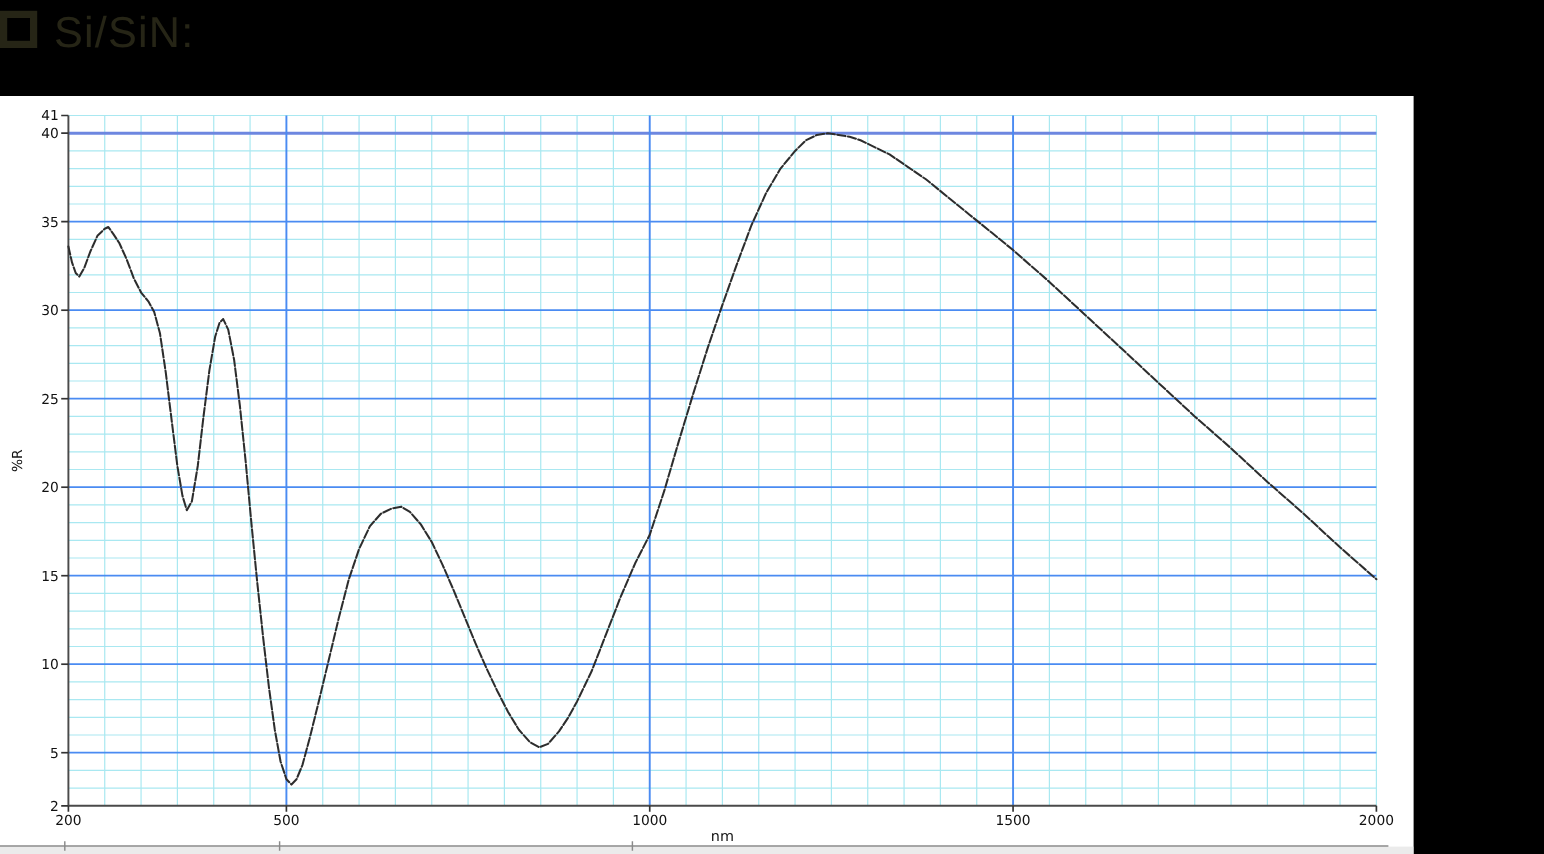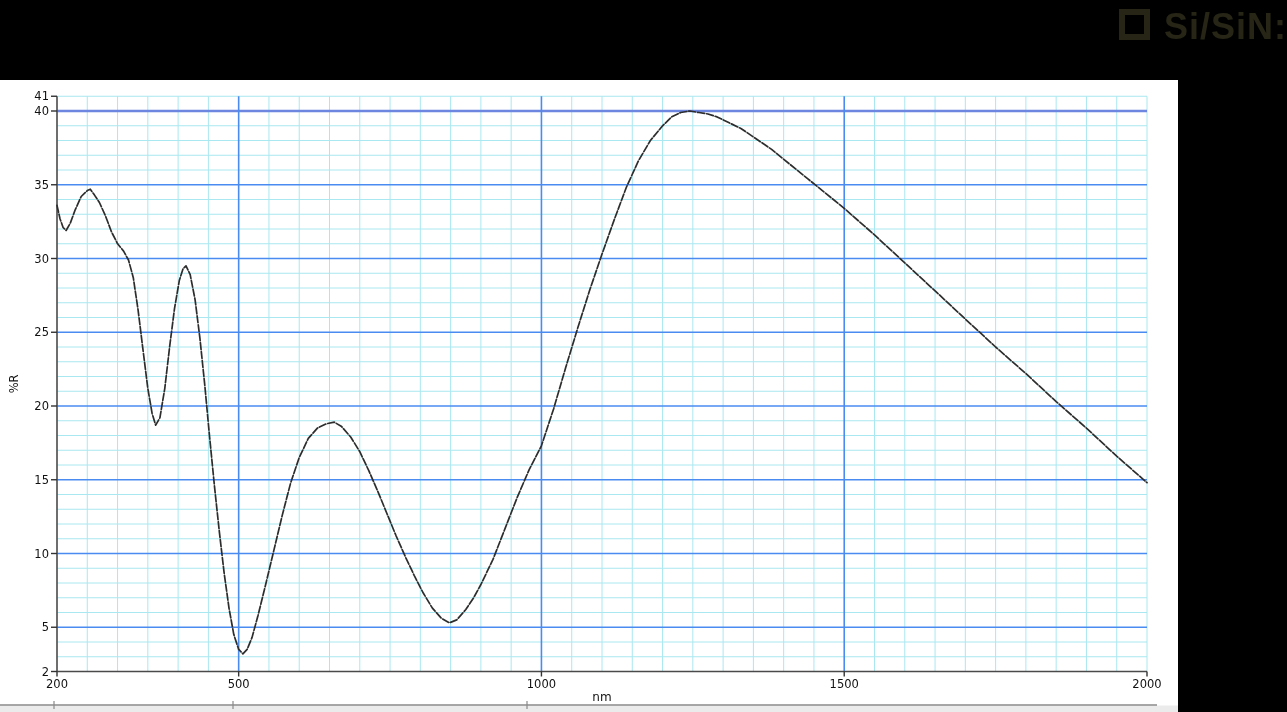--- a/index.html
+++ b/index.html
@@ -1,19 +1,19 @@
 <!DOCTYPE html>
 <html><head>
 <meta charset="utf-8">
 <style>
   html,body{margin:0;padding:0;width:1287px;height:712px;background:#000;overflow:hidden;
             font-family:"DejaVu Sans","Liberation Sans",sans-serif;}
   #slide{position:relative;width:1287px;height:712px;background:#000;}
-  #title-bar{position:absolute;top:6px;left:0;width:100%;text-align:right;
-             font-family:"Liberation Sans",sans-serif;font-weight:bold;
+  #title-bar{position:absolute;top:6px;left:0;width:100%;text-align:left;
+             font-family:"Liberation Sans",sans-serif;font-weight:normal;
              font-size:36px;letter-spacing:1px;}
   #title-bar .bullet{display:inline-block;width:19px;height:19px;border:6px solid currentColor;
              margin-right:14px;vertical-align:-1px;}
   #chart-wrap{position:absolute;left:0;top:80px;width:1178px;height:632px;background:#fff;}
   svg text{font-family:"DejaVu Sans","Liberation Sans",sans-serif;}
 </style>
 </head>
 <body>
 
 <div id="slide">

